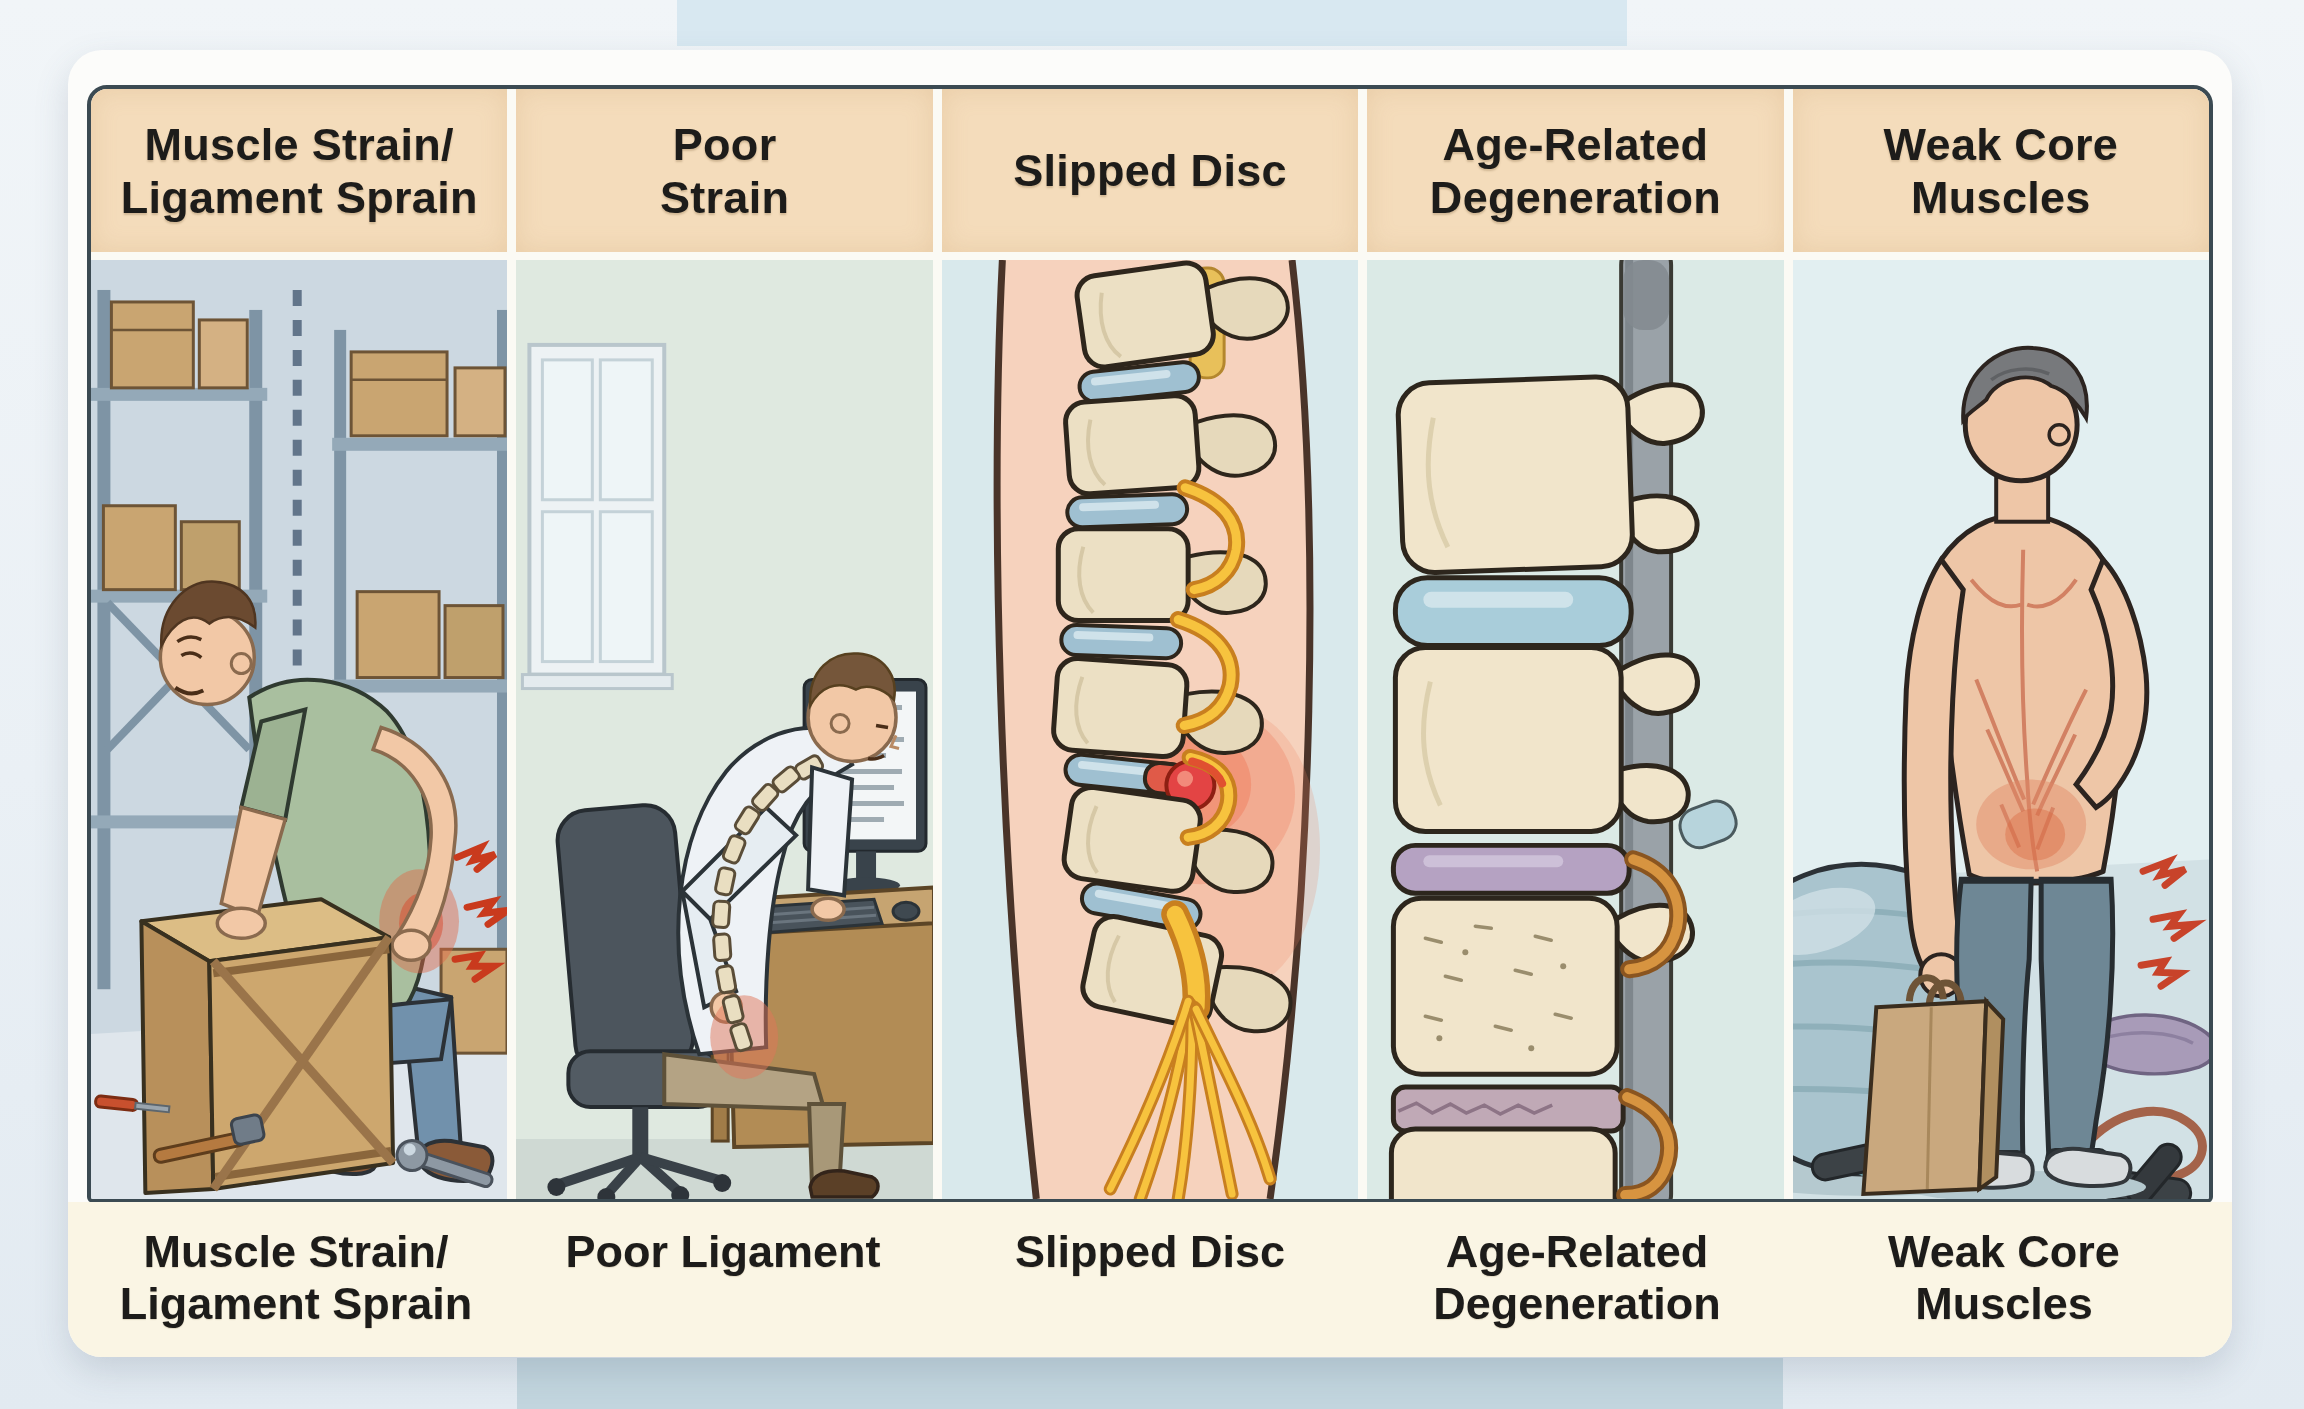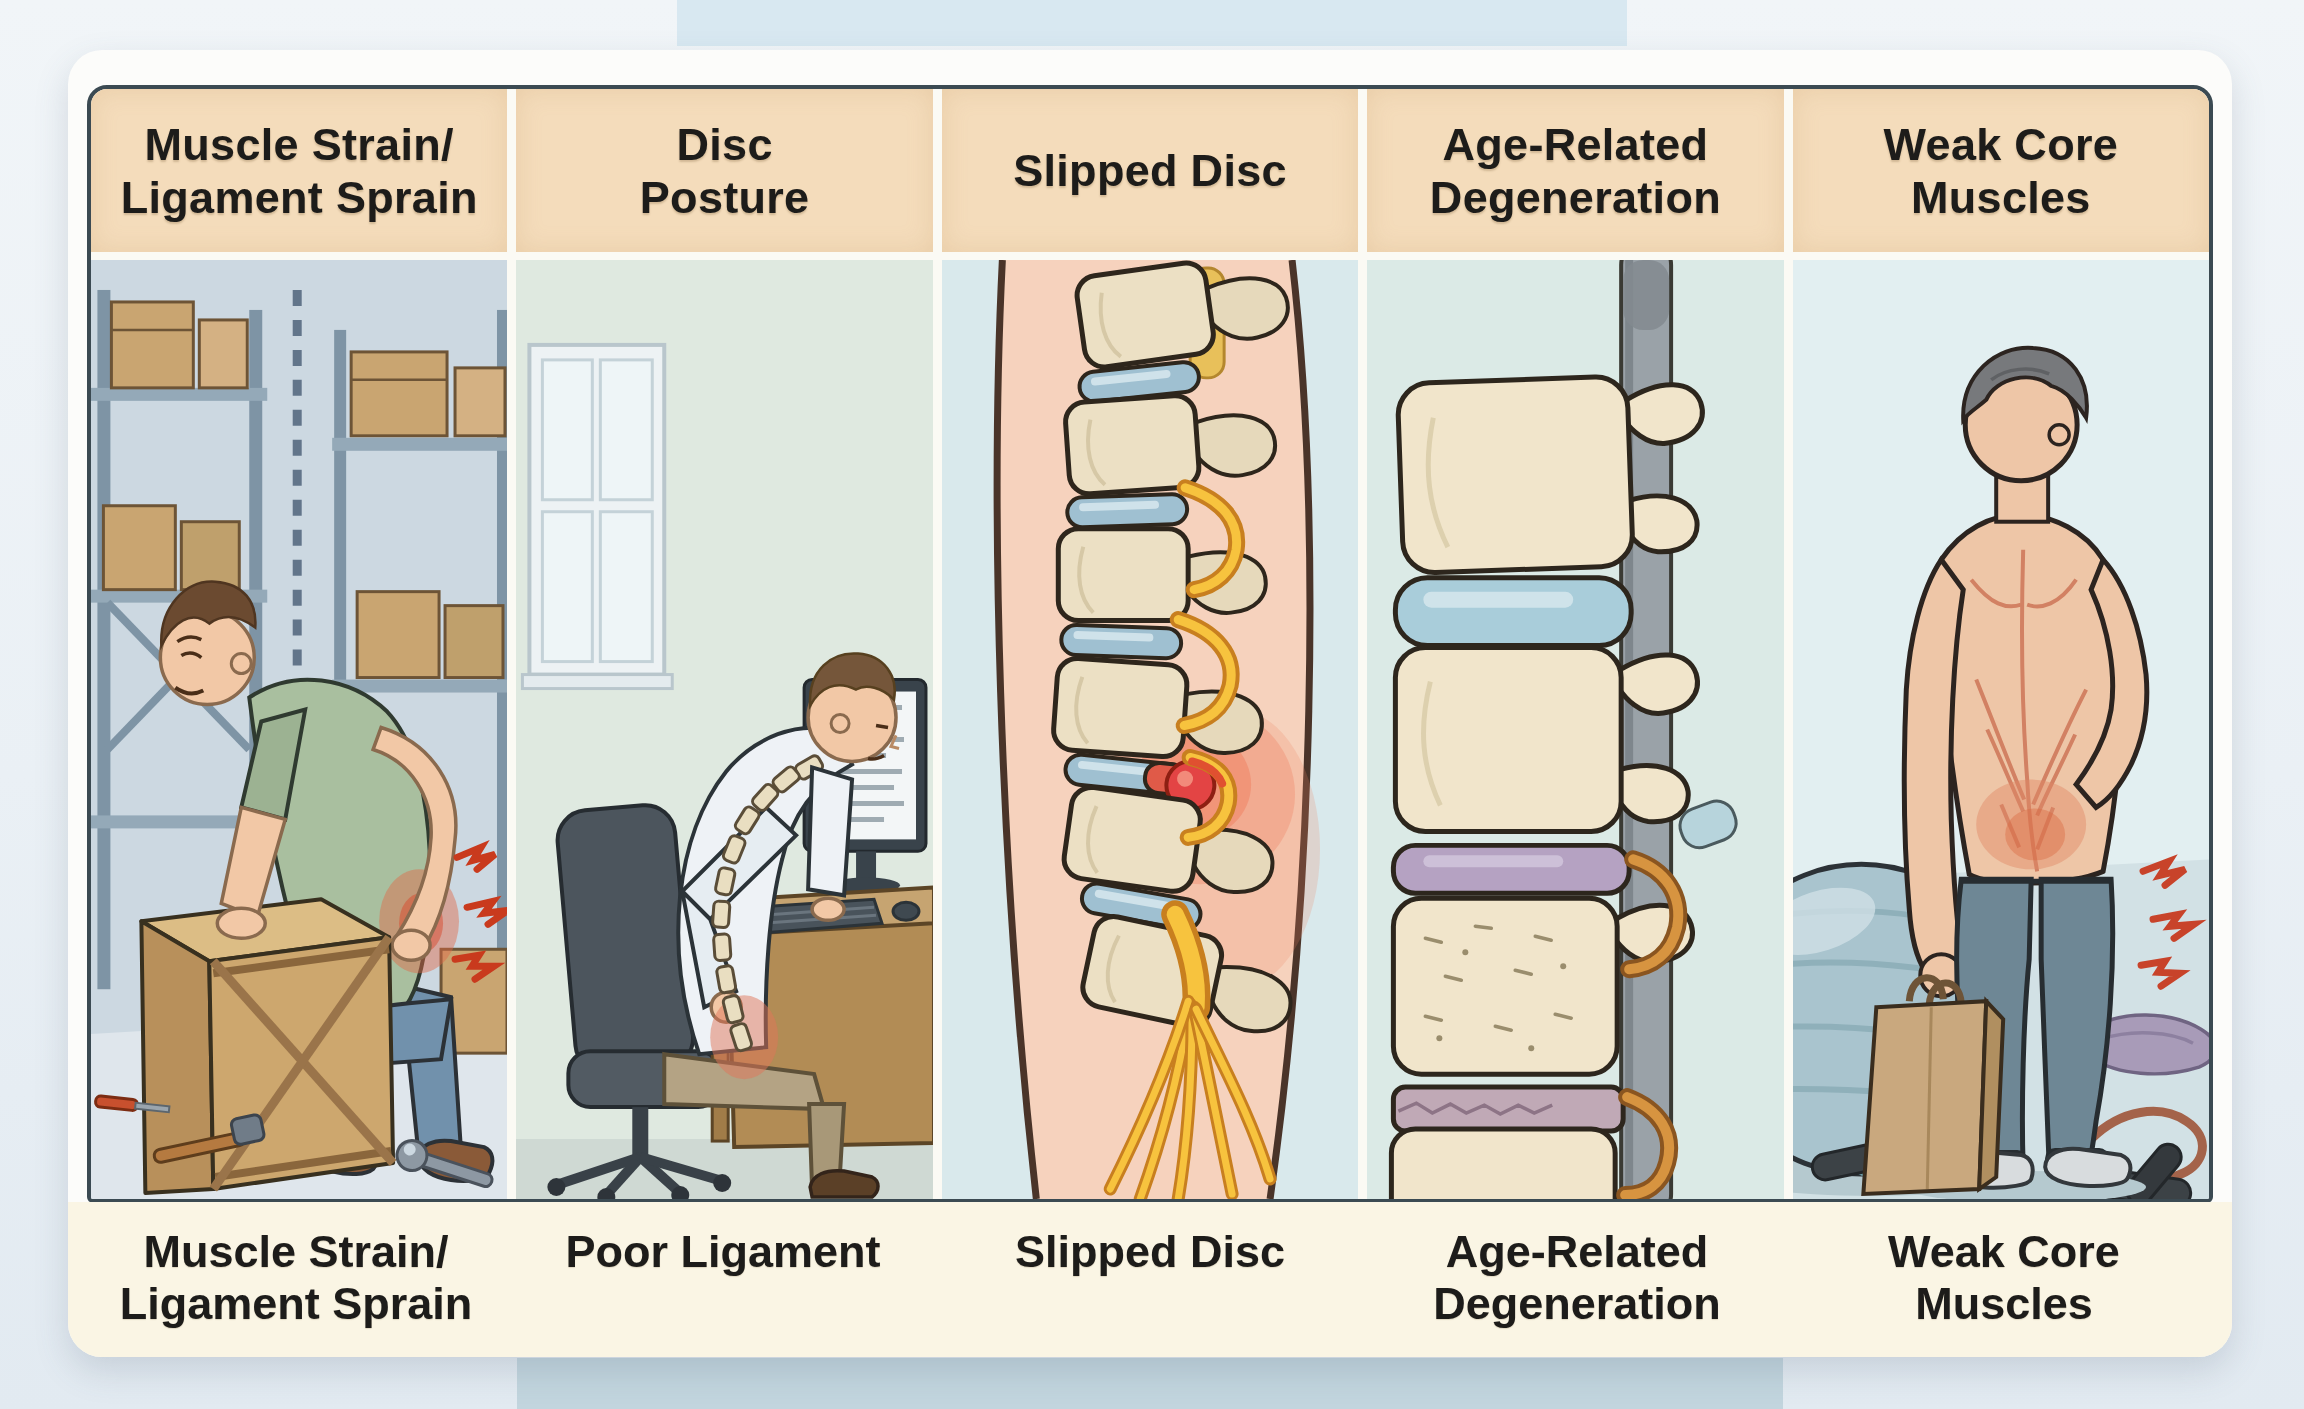--- a/index.html
+++ b/index.html
@@ -124,22 +124,22 @@
                 <rect x="6" y="840" width="42" height="11" rx="5" fill="#c8502e" stroke="#7c2c12" stroke-width="3"></rect>
                 <rect x="46" y="843" width="34" height="6" fill="#9aa5ae" stroke="#5c666e" stroke-width="2"></rect>
               </g>
             </g>
           </svg>
         </div>
       </div>
 
       <div class="col">
         <div class="col-header">
-          <span>Disc</span>
-          <span>Posture</span>
+          <span>Poor</span>
+          <span>Strain</span>
         </div>
         <div class="art">
           <svg viewBox="0 0 420 940" preserveAspectRatio="xMidYMid slice">
             <rect width="420" height="940" fill="#dfe9e0"></rect>
             <rect x="0" y="880" width="420" height="60" fill="#cfd9d3"></rect>
             <g>
               <rect x="15" y="85" width="135" height="330" fill="#edf2f4" stroke="#b9c6cc" stroke-width="4"></rect>
               <rect x="28" y="100" width="50" height="140" fill="#eef5f7" stroke="#c4d2d8" stroke-width="3"></rect>
               <rect x="86" y="100" width="52" height="140" fill="#eef5f7" stroke="#c4d2d8" stroke-width="3"></rect>
               <rect x="28" y="252" width="50" height="150" fill="#eef5f7" stroke="#c4d2d8" stroke-width="3"></rect>

